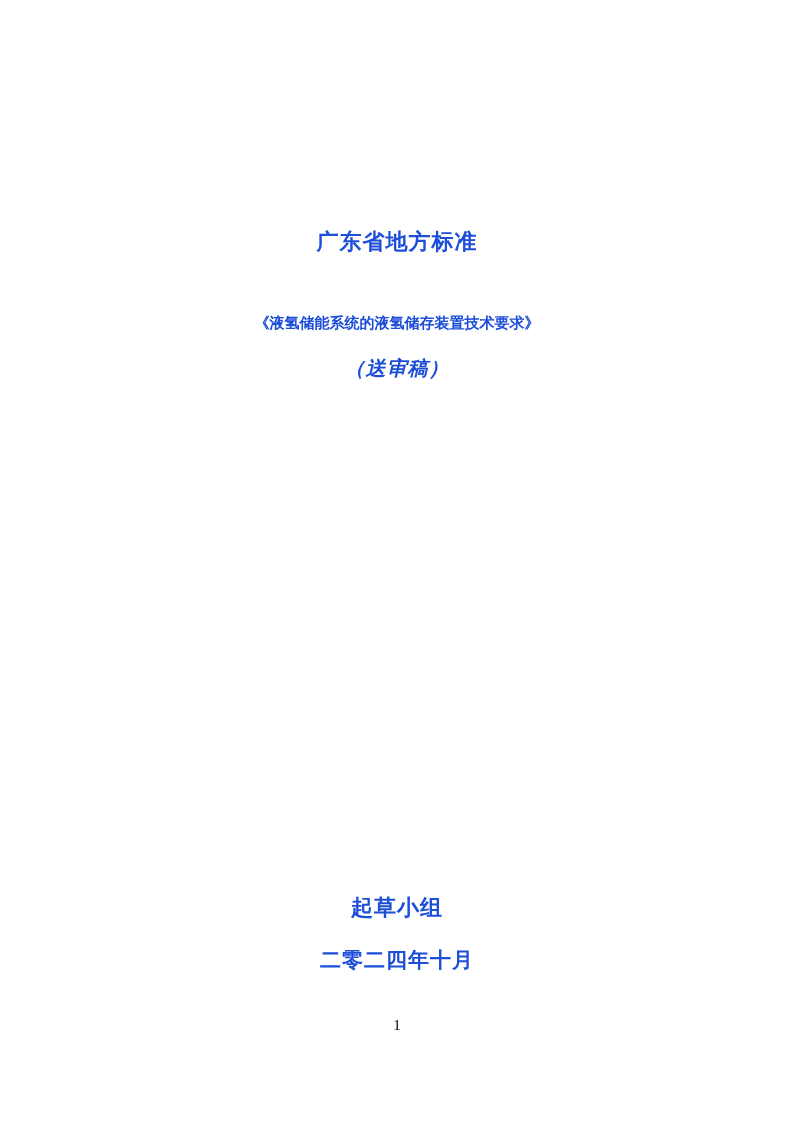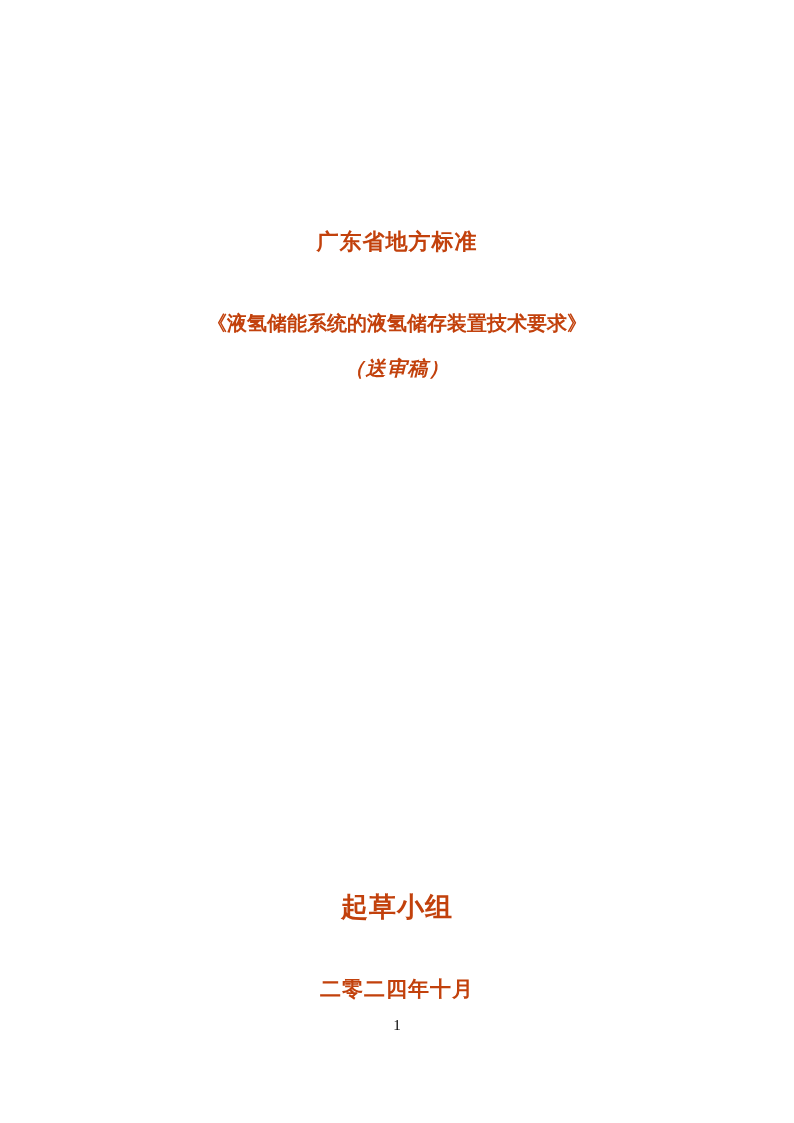--- a/index.html
+++ b/index.html
@@ -16,56 +16,56 @@
     color: #000000;
     font-family: "Liberation Serif", "DejaVu Serif", serif;
     overflow: hidden;
   }
   .doc-line {
     position: absolute;
     left: 0;
     width: 100%;
     text-align: center;
     font-weight: bold;
-    color: #c2410c;
+    color: #1d4ed8;
     white-space: nowrap;
   }
   .doc-heading {
     top: 229px;
     font-size: 22px;
     line-height: 26px;
     letter-spacing: 1px;
   }
   .doc-title {
     top: 310px;
-    font-size: 20px;
+    font-size: 15px;
     line-height: 26px;
     letter-spacing: 0px;
   }
   .doc-draft {
     top: 356px;
     font-size: 20px;
     line-height: 25px;
     letter-spacing: 1px;
     font-style: italic;
   }
   .doc-type {
     top: 438px;
     font-size: 21px;
     line-height: 25px;
     letter-spacing: 1px;
   }
   .doc-group {
     top: 895px;
-    font-size: 27px;
+    font-size: 22px;
     line-height: 25px;
     letter-spacing: 1px;
   }
   .doc-date {
-    top: 977px;
+    top: 948px;
     font-size: 21px;
     line-height: 25px;
     letter-spacing: 1px;
   }
   .page-number {
     position: absolute;
     top: 1017px;
     left: 0;
     width: 100%;
     text-align: center;

